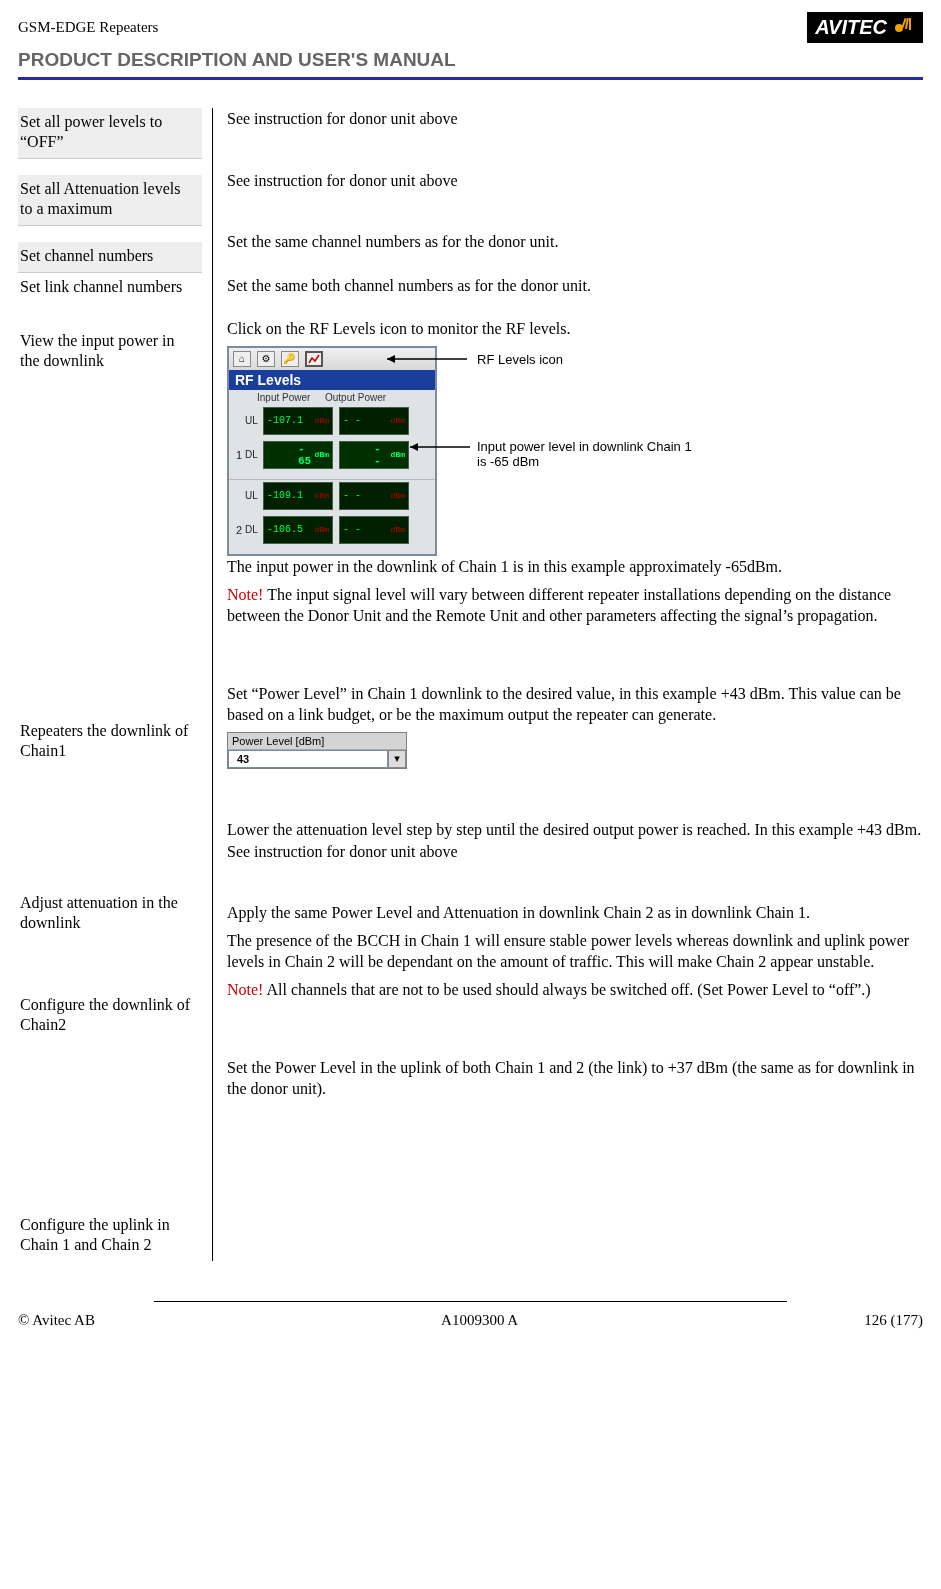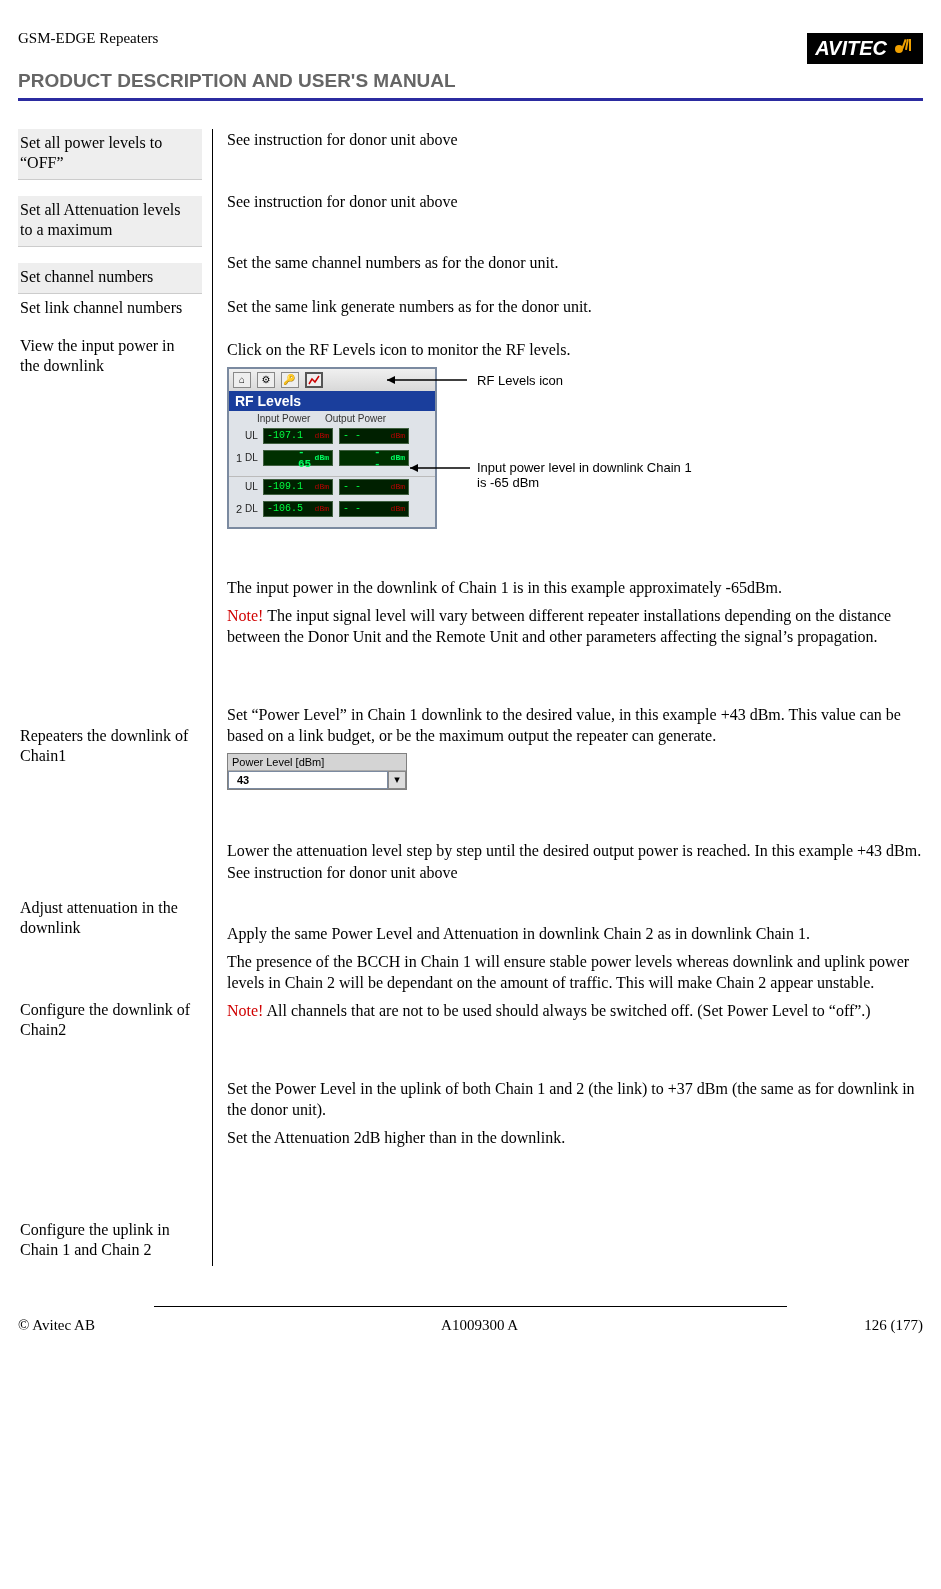--- a/index.html
+++ b/index.html
@@ -8,21 +8,21 @@
     font-size: 15px;
     color: #000;
     background: #fff;
     width: 941px;
     padding: 12px 18px 18px 18px;
   }
   .header-top { font-size: 15px; margin-bottom: 6px; display: flex; justify-content: space-between; align-items: center; }
   .brand {
     background: #000; color: #fff; font-weight: bold; font-style: italic;
     padding: 4px 8px; font-family: Arial, sans-serif; font-size: 20px;
-    display: inline-flex; align-items: center; margin-top: 21px;
+    display: inline-flex; align-items: center;
   }
   .brand-icon { margin-left: 6px; display: inline-block; }
   .manual-title { font-family: Arial, sans-serif; font-weight: bold; font-size: 19px; color: #666; margin-bottom: 6px; }
   .hr-top { border: none; border-top: 3px solid #2b2ba0; margin-bottom: 28px; }
   .hr-bot { border: none; border-top: 1px solid #000; margin-top: 40px; margin-bottom: 10px; width: 70%; margin-left: auto; margin-right: auto; }
   .footer { display: flex; justify-content: space-between; font-size: 15px; }
 
   .content { display: flex; }
   .left-col { width: 184px; flex-shrink: 0; }
   .vr { width: 1px; background: #000; margin: 0 14px 0 10px; align-self: stretch; }
@@ -40,21 +40,21 @@
   .rfwin { border: 2px solid #7b8aa0; width: 210px; background: #dfe3e8; font-family: Tahoma, Arial, sans-serif; font-size: 11px; position: relative; }
   .rfwin .toolbar { background: linear-gradient(#f0f0f0,#d8d8d8); height: 22px; display: flex; align-items: center; padding: 0 4px; gap: 6px; }
   .tb-ico { width: 18px; height: 16px; border: 1px solid #888; background: #eee; display:inline-flex; align-items:center; justify-content:center; font-size:10px; }
   .rf-title { background: #1a3e9c; color: #fff; font-weight: bold; padding: 2px 6px; font-size: 14px; }
   .rf-hdr { display: flex; font-size: 10px; color: #333; padding: 2px 0 2px 28px; }
   .rf-hdr span:first-child { width: 68px; }
   .rf-block { padding: 2px 4px 4px 4px; }
   .rf-row { display: flex; align-items: center; margin-bottom: 6px; }
   .rf-chn { width: 12px; text-align: center; font-size: 11px; color: #222; }
   .rf-lbl { width: 18px; font-size: 10px; color: #222; }
-  .lcd { font-family: "Courier New", monospace; width: 70px; height: 16px; background: #002000; color: #00ff40; font-size: 10px; padding: 1px 3px; border: 1px solid #406040; display:inline-flex; align-items:center; }
+  .lcd { font-family: "Courier New", monospace; width: 70px; height: 28px; background: #002000; color: #00ff40; font-size: 10px; padding: 1px 3px; border: 1px solid #406040; display:inline-flex; align-items:center; }
   .lcd.big { background: #003000; color: #00ff60; font-size: 11px; font-weight: bold; padding-left: 34px; }
   .lcd .u { color: #c00000; font-size: 8px; margin-left: auto; }
   .rf-annot { font-family: Arial, sans-serif; font-size: 13px; color: #000; }
   .arrow-wrap { position: relative; }
   .arrow-svg { position: absolute; pointer-events: none; }
 
   
   .pl-box { border: 1px solid #808080; width: 180px; font-family: Tahoma, Arial, sans-serif; font-size: 11px; background: #f97316; }
   .pl-title { background: #d4d4d4; padding: 2px 4px; border-bottom: 1px solid #aaa; }
   .pl-field { display: flex; }
@@ -85,41 +85,41 @@
 <hr class="hr-top">
 
 <div class="content">
   <div class="left-col">
     <div class="lh">Set all power levels to “OFF”</div>
     <div class="sp"></div>
     <div class="lh">Set all Attenuation levels to a maximum</div>
     <div class="sp"></div>
     <div class="lh">Set channel numbers</div>
     <div class="lh plain">Set link channel numbers</div>
-    <div class="lh plain" style="margin-top:8px;">View the input power in the downlink</div>
+    <div class="lh plain" style="margin-top:24px;">View the input power in the downlink</div>
     <div style="height:340px;"></div>
     <div class="lh plain">Repeaters the downlink of Chain1</div>
     <div style="height:122px;"></div>
     <div class="lh plain">Adjust attenuation in the downlink</div>
     <div style="height:52px;"></div>
     <div class="lh plain">Configure the downlink of Chain2</div>
     <div style="height:170px;"></div>
     <div class="lh plain">Configure the uplink in Chain 1 and Chain 2</div>
   </div>
 
   <div class="vr"></div>
 
   <div class="right-col">
     <p class="para">See instruction for donor unit above</p>
     <div class="sp2"></div>
     <p class="para">See instruction for donor unit above</p>
     <div class="sp2"></div>
     <p class="para">Set the same channel numbers as for the donor unit.</p>
     <div class="sp"></div>
-    <p class="para">Set the same link generate numbers as for the donor unit.</p>
+    <p class="para">Set the same both channel numbers as for the donor unit.</p>
     <div class="sp"></div>
     <p class="para">Click on the RF Levels icon to monitor the RF levels.</p>
 
     <div class="arrow-wrap" style="height:210px;">
       <div style="display:flex; align-items:flex-start;">
         <div class="rfwin">
           <div class="toolbar">
             <span class="tb-ico">⌂</span>
             <span class="tb-ico">⚙</span>
             <span class="tb-ico">🔑</span>
@@ -227,21 +227,20 @@
     <p class="para">Lower the attenuation level step by step until the desired output power is reached. In this example +43 dBm. See instruction for donor unit above</p>
 
     <div class="sp2"></div>
     <p class="para">Apply the same Power Level and Attenuation in downlink Chain 2 as in downlink Chain 1.</p>
     <p class="para">The presence of the BCCH in Chain 1 will ensure stable power levels whereas downlink and uplink power levels in Chain 2 will be dependant on the amount of traffic. This will make Chain 2 appear unstable.</p>
     <p class="para"><span class="note-red">Note!</span><span> All channels that are not to be used should always be switched off. (Set Power Level to “off”.)</span></p>
 
     <div class="sp2"></div>
       <div class="sp"></div>
     <p class="para">Set the Power Level in the uplink of both Chain 1 and 2 (the link) to +37 dBm (the same as for downlink in the donor unit).</p>
-    <p class="para">Set the Attenuation 2dB higher than in the downlink.</p>
   </div>
 </div>
 
 <hr class="hr-bot">
 <div class="footer">
   <span>© Avitec AB</span>
   <span>A1009300 A</span>
   <span>126 (177)</span>
 </div>
 

